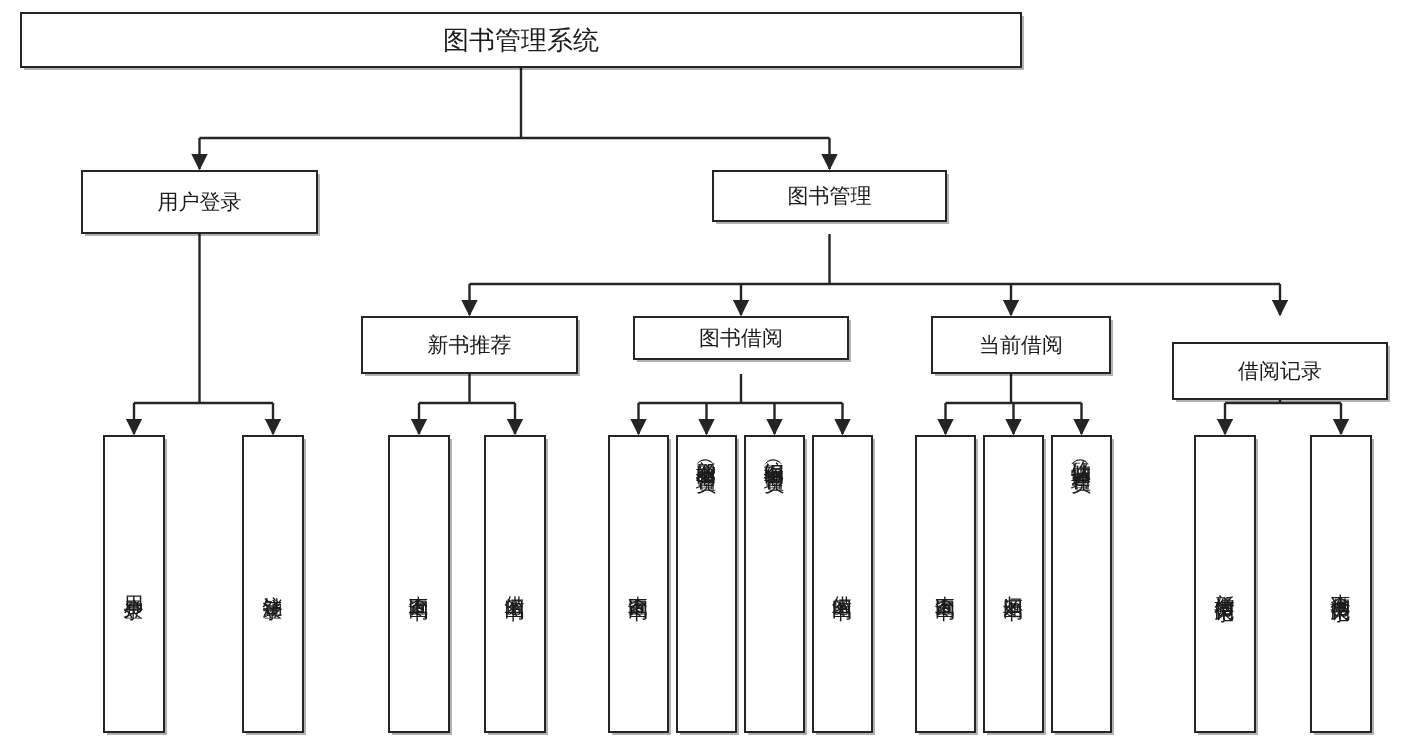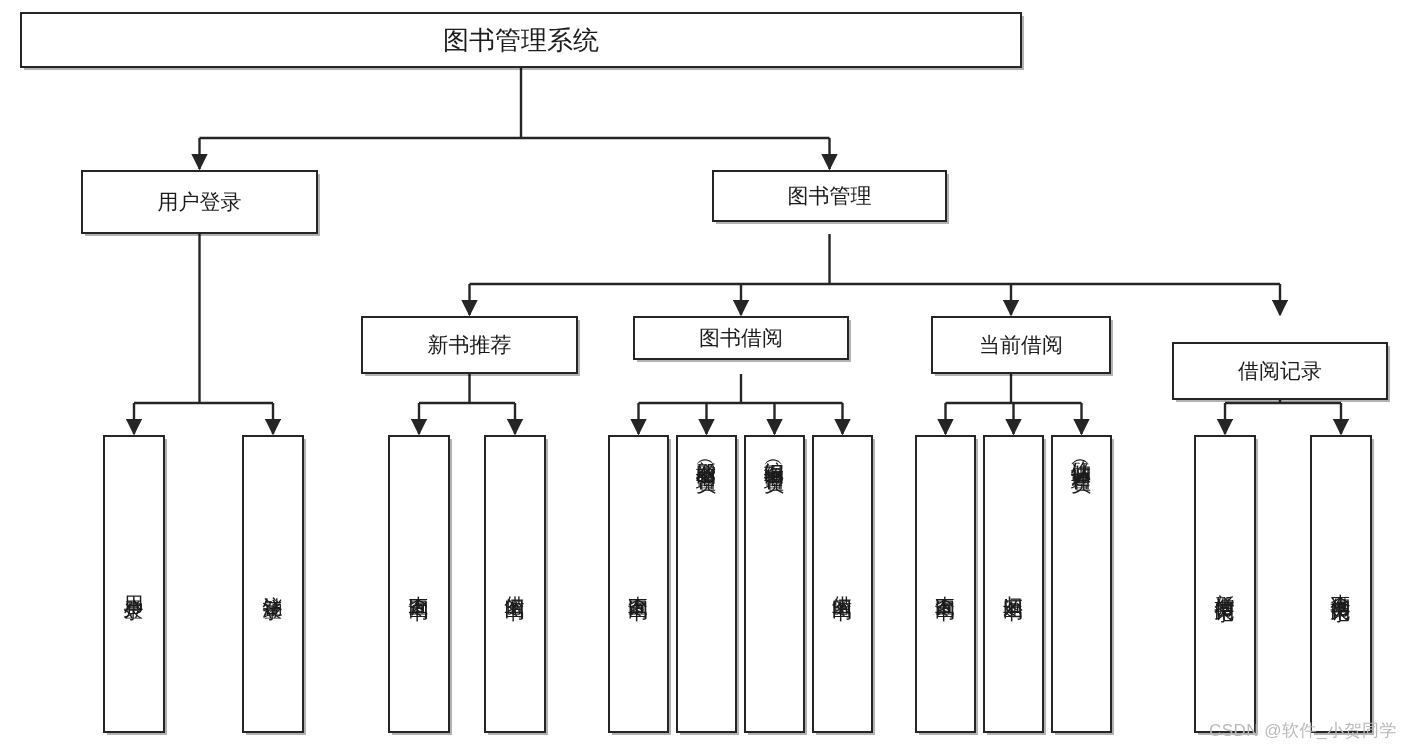--- a/index.html
+++ b/index.html
@@ -178,14 +178,13 @@
         <span class="label">确认归还（管理员）</span>
       </div>
       <div class="node vert mid" style="left: 1194px; top: 435px; width: 62px; height: 298px;">
         <span class="label">新增借阅记录</span>
       </div>
       <div class="node vert mid" style="left: 1310px; top: 435px; width: 62px; height: 298px;">
         <span class="label">查询借阅记录</span>
       </div>
     </div>
 
-  <div class="watermark">CSDN @软件_小贺同学</div>
 </div>
 
 </body></html>

